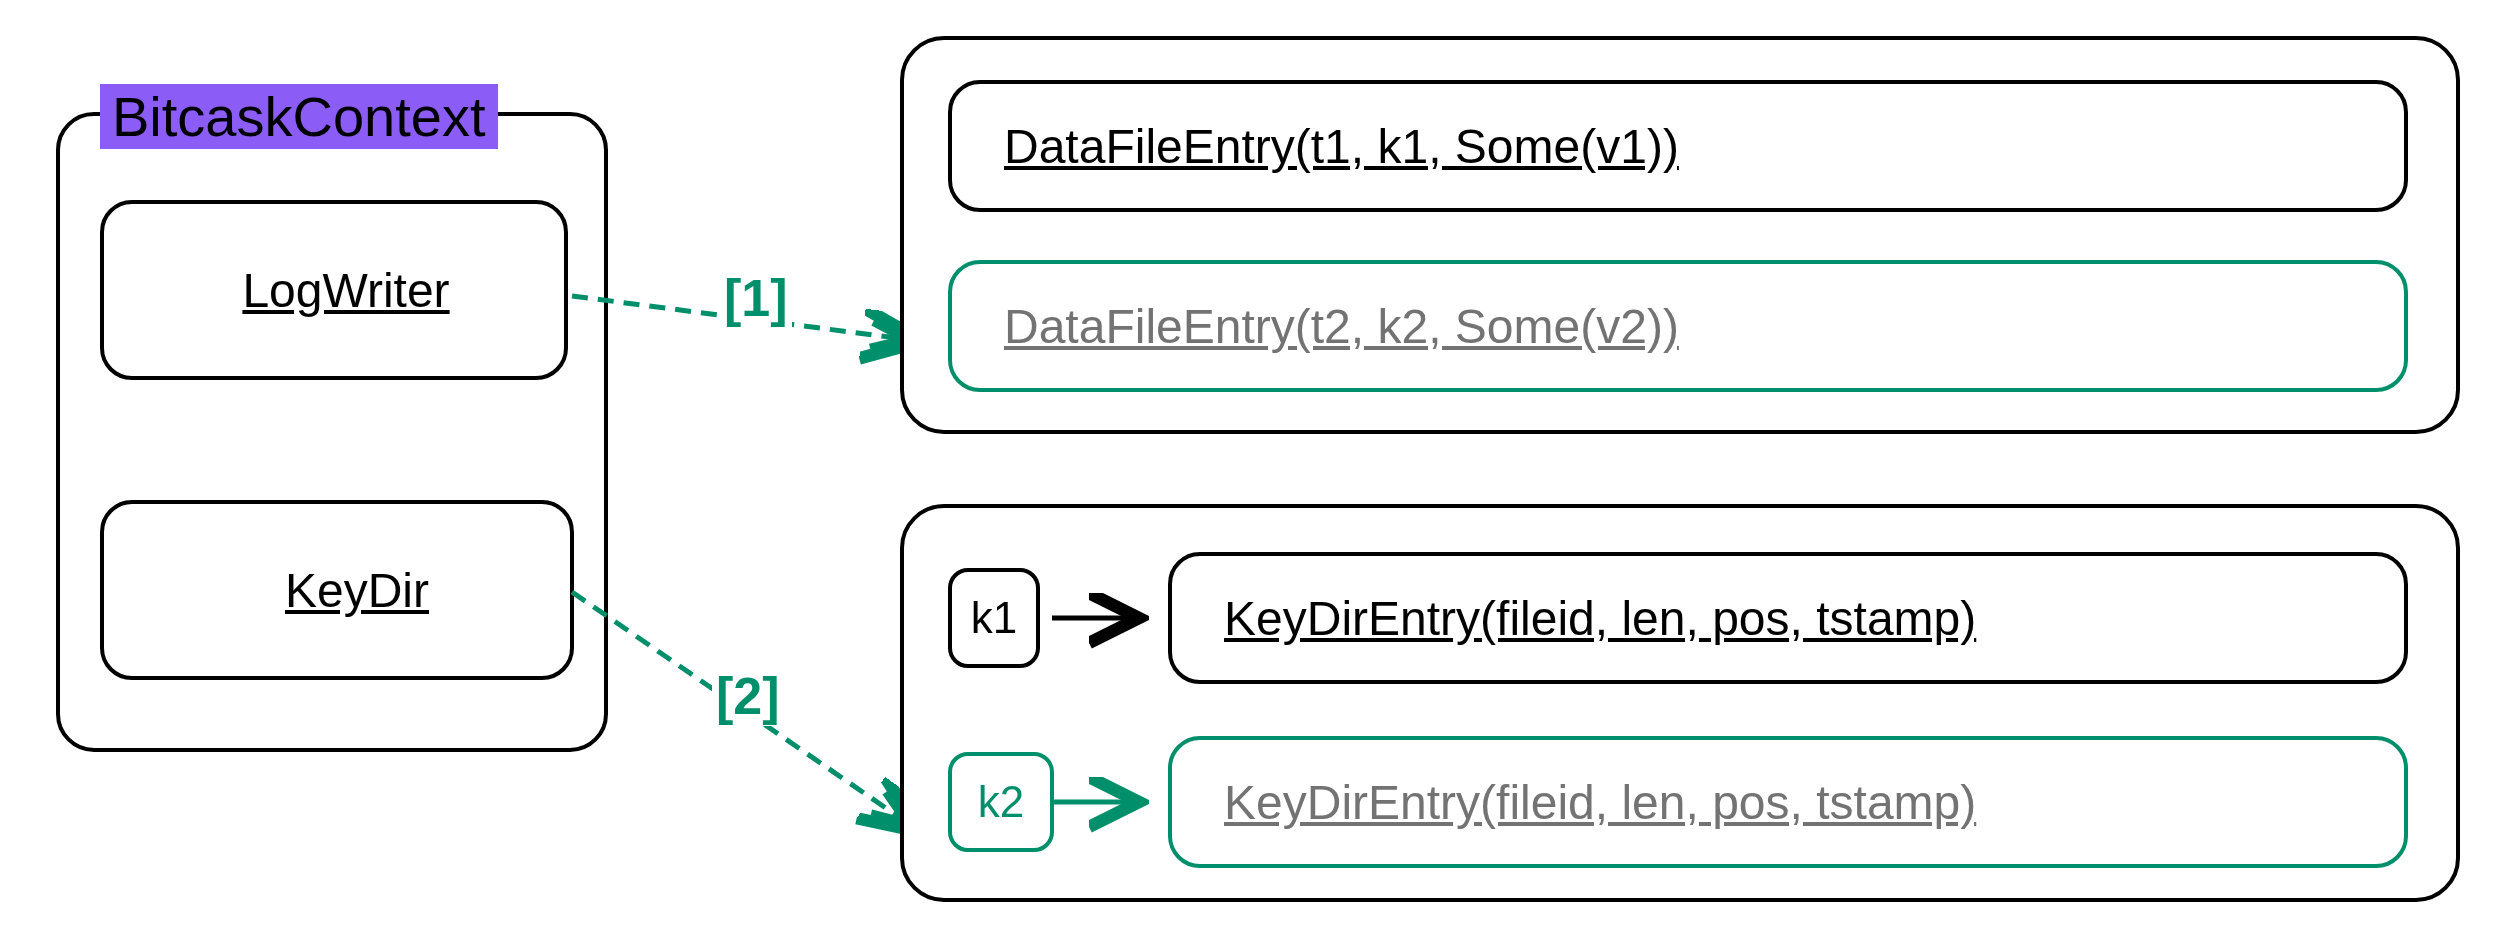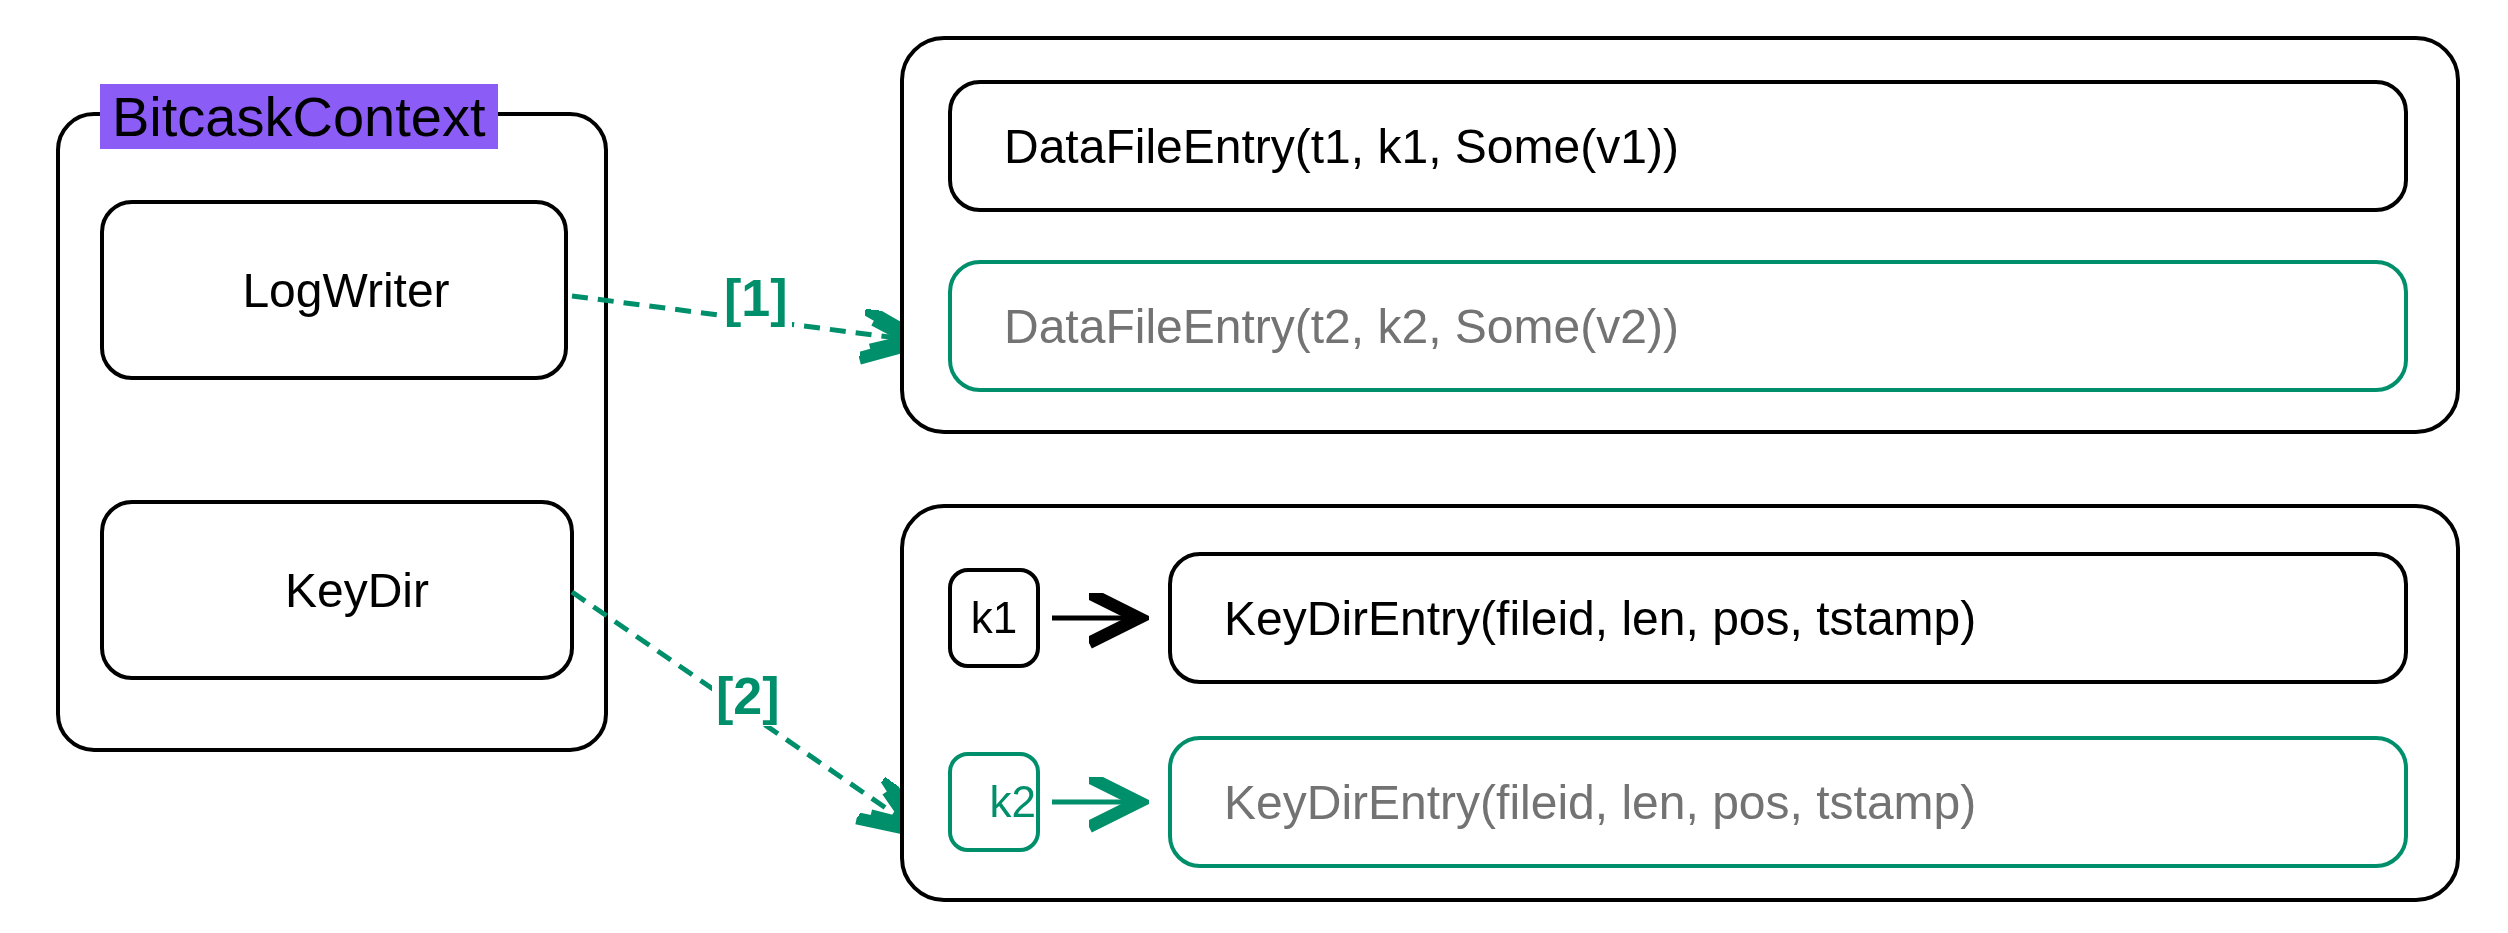--- a/index.html
+++ b/index.html
@@ -22,20 +22,21 @@
       background: #fff;
     }
     .sketch-box-inner {
       border: 4px solid #000;
       border-radius: 32px;
       position: absolute;
       background: #fff;
       display: flex;
       align-items: center;
       justify-content: center;
+      text-decoration: underline;
     }
     .green-box {
       border-color: #008F6B;
       color: #737373;
     }
     .green-text {
       color: #008F6B;
     }
     .title-label {
       position: absolute;
@@ -141,21 +142,21 @@
       <path d="M0,0 L10,5 L0,10" fill="none" stroke="#000" stroke-width="2.5"></path>
     </marker>
   </defs>
   <line x1="0" y1="18" x2="82" y2="18" stroke="#000" stroke-width="5" marker-end="url(#ah3)"></line>
 </svg>
 
 <div class="sketch-box-inner" style="left: 1168px; top: 552px; width: 1240px; height: 132px; justify-content: flex-start; padding-left: 32px;">
   <span class="box-text">KeyDirEntry(fileid, len, pos, tstamp)</span>
 </div>
 
-<div class="key-label green-box" style="left: 948px; top: 752px; width: 92px; height: 100px; justify-content: flex-end;">
+<div class="key-label green-box" style="left: 948px; top: 752px; width: 106px; height: 100px;">
   <span>k2</span>
 </div>
 
 <svg class="arrow" style="left: 1052px; top: 784px; width: 98px; height: 40px;">
   <defs>
     <marker id="ah4" markerWidth="12" markerHeight="12" refX="9" refY="5" orient="auto">
       <path d="M0,0 L10,5 L0,10" fill="none" stroke="#008F6B" stroke-width="2.5"></path>
     </marker>
   </defs>
   <line x1="0" y1="18" x2="82" y2="18" stroke="#008F6B" stroke-width="5" marker-end="url(#ah4)"></line>

